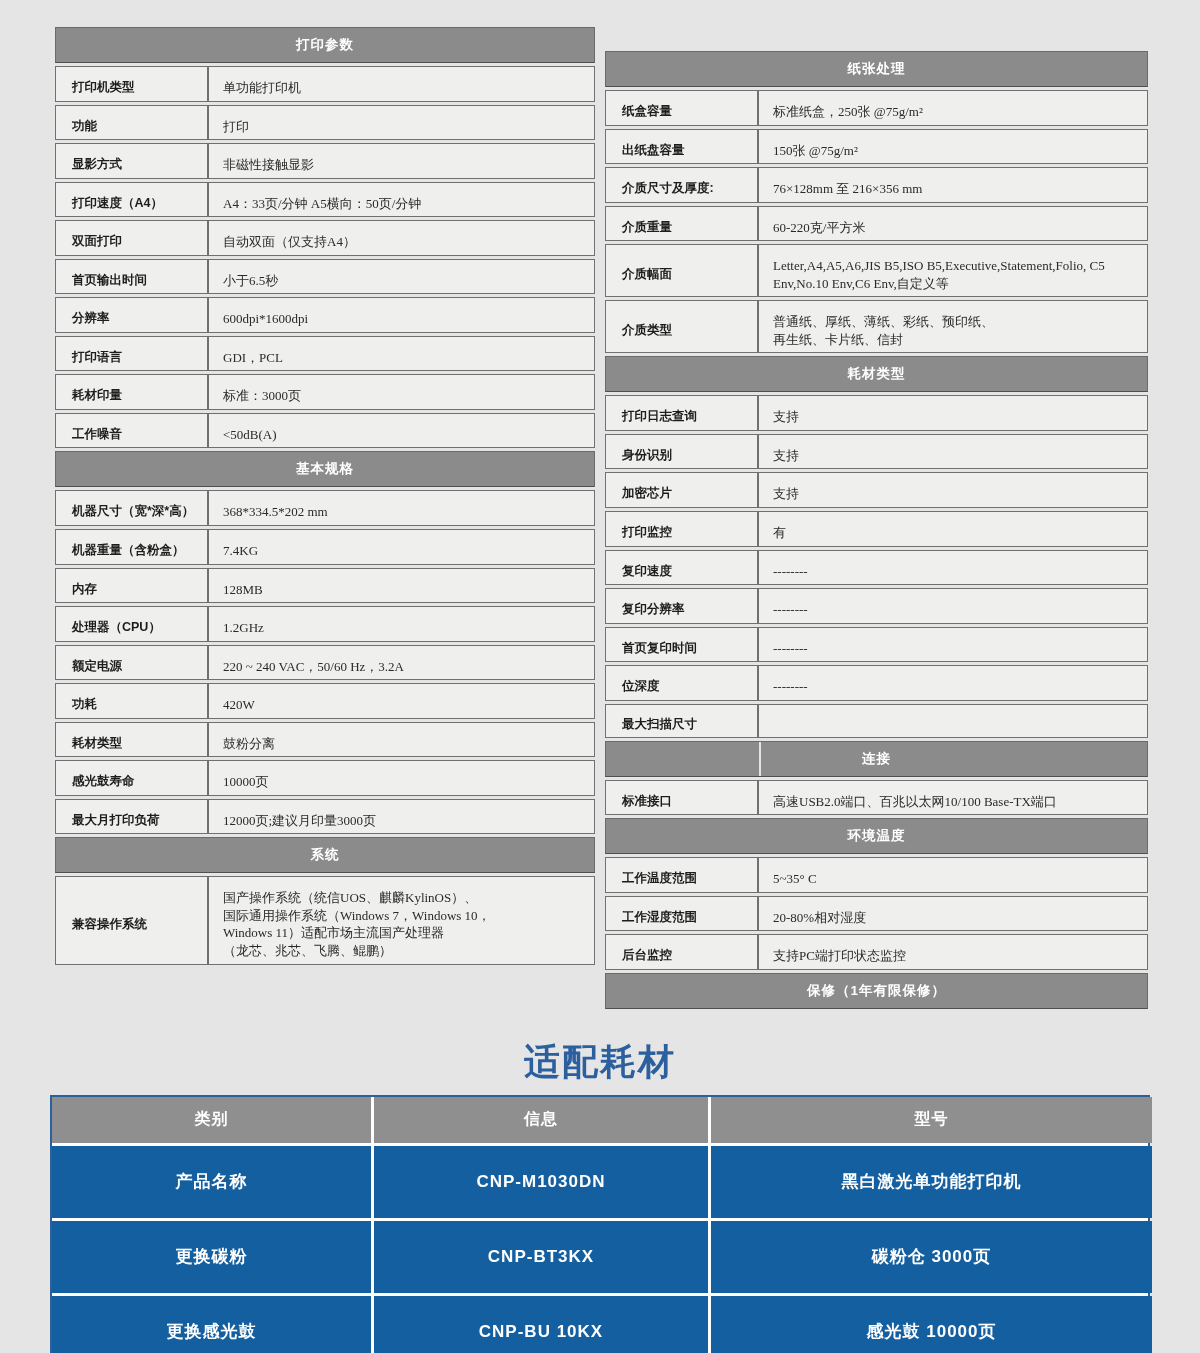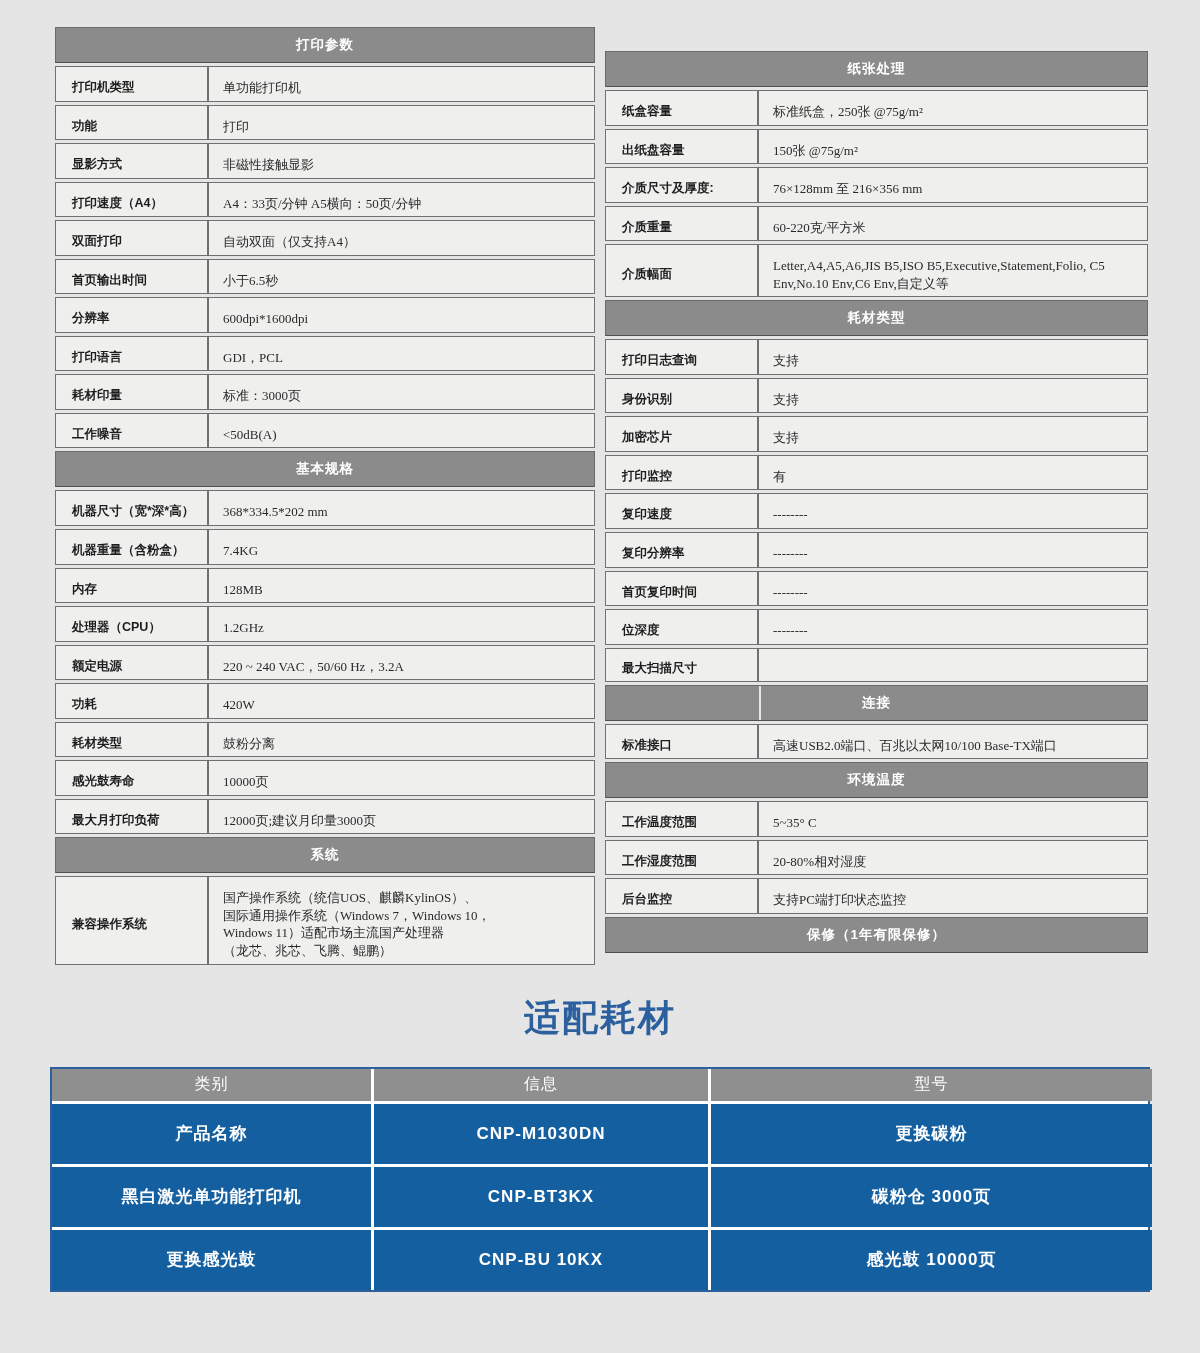--- a/index.html
+++ b/index.html
@@ -66,46 +66,46 @@
   }
 
   
   .consumables { padding: 26px 50px 0 50px; }
   .cons-title {
     text-align: center;
     color: #2b5f9e;
     font-size: 36px;
     font-weight: bold;
     letter-spacing: 2px;
-    margin: 0 0 24px 0;
+    margin: 0 0 8px 0;
   }
   .cons-table {
     display: grid;
     grid-template-columns: 319px 334px 441px;
     gap: 3px;
     background: #ffffff;
     border: 2px solid #2b5f9e;
     width: 1100px;
   }
   .cons-head {
     background: #8f8f8f;
     color: #ffffff;
     font-size: 16px;
-    font-weight: normal;
+    font-weight: bold;
     display: flex; align-items: center; justify-content: center;
-    height: 32px;
+    height: 46px;
     letter-spacing: 1px;
   }
   .cons-cell {
     background: #145f9f;
     color: #ffffff;
     font-size: 17px;
     font-weight: bold;
     display: flex; align-items: center; justify-content: center;
-    height: 60px;
+    height: 72px;
     letter-spacing: 1px;
     text-align: center;
   }
 </style>
 </head>
 <body>
 
 <div class="page">
 
   <div class="spec-wrap">
@@ -211,20 +211,25 @@
           <div class="spec-label">介质尺寸及厚度:</div>
           <div class="spec-value">76×128mm 至 216×356 mm</div>
         </div>
         <div class="spec-row">
           <div class="spec-label">介质重量</div>
           <div class="spec-value">60-220克/平方米</div>
         </div>
         <div class="spec-row">
           <div class="spec-label">介质幅面</div>
           <div class="spec-value">Letter,A4,A5,A6,JIS B5,ISO B5,Executive,Statement,Folio, C5 Env,No.10 Env,C6 Env,自定义等</div>
+        </div>
+        <div class="spec-row">
+          <div class="spec-label">介质类型</div>
+          <div class="spec-value">普通纸、厚纸、薄纸、彩纸、预印纸、
+再生纸、卡片纸、信封</div>
         </div>
         <div class="sec-header">耗材类型</div>
         <div class="spec-row">
           <div class="spec-label">打印日志查询</div>
           <div class="spec-value">支持</div>
         </div>
         <div class="spec-row">
           <div class="spec-label">身份识别</div>
           <div class="spec-value">支持</div>
         </div>
@@ -279,22 +284,22 @@
   </div>
 
   <div class="consumables">
     <h2 class="cons-title">适配耗材</h2>
     <div class="cons-table">
         <div class="cons-head">类别</div>
         <div class="cons-head">信息</div>
         <div class="cons-head">型号</div>
         <div class="cons-cell">产品名称</div>
         <div class="cons-cell">CNP-M1030DN</div>
+        <div class="cons-cell">黑白激光单功能打印机</div>
         <div class="cons-cell">更换碳粉</div>
-        <div class="cons-cell">黑白激光单功能打印机</div>
         <div class="cons-cell">CNP-BT3KX</div>
         <div class="cons-cell">碳粉仓 3000页</div>
         <div class="cons-cell">更换感光鼓</div>
         <div class="cons-cell">CNP-BU 10KX</div>
         <div class="cons-cell">感光鼓 10000页</div>
       </div>
   </div>
 
 </div>
 

